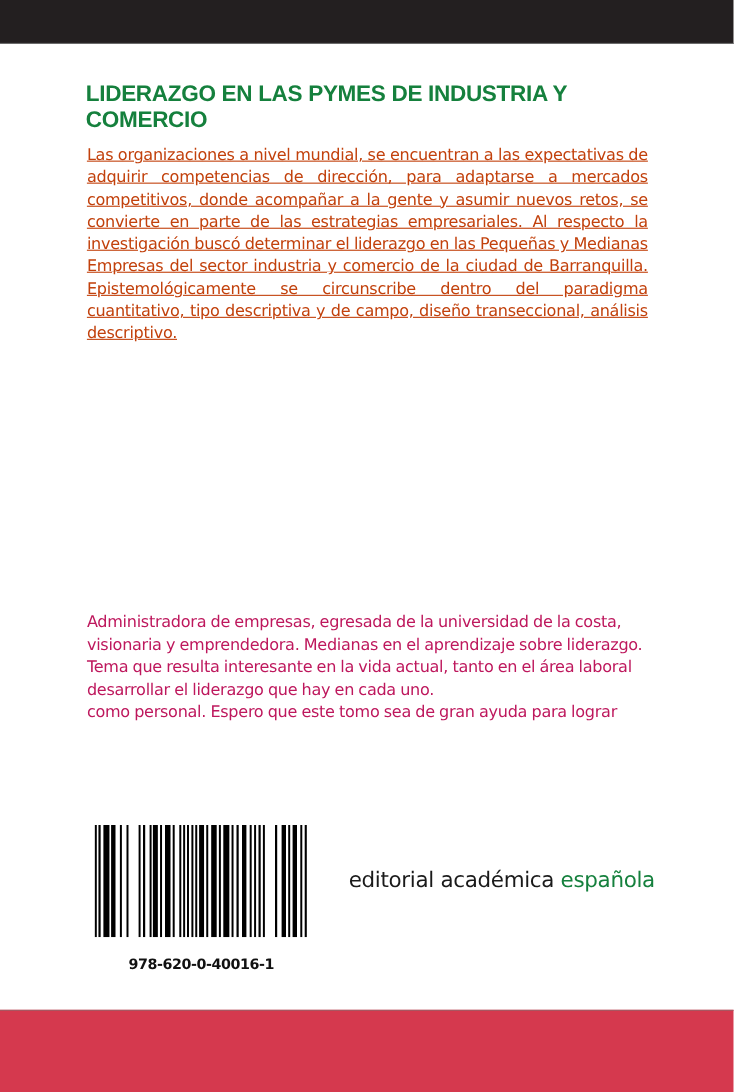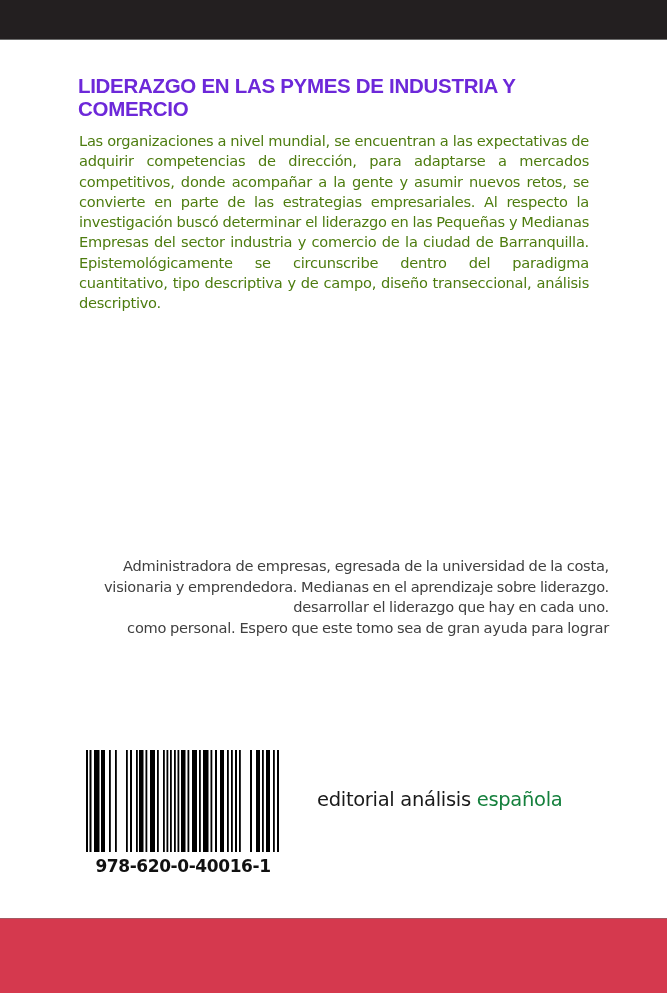--- a/index.html
+++ b/index.html
@@ -24,68 +24,68 @@
     }
     .title {
       position: absolute;
       left: 78px;
       top: 74px;
       width: 520px;
       font-family: "Liberation Sans", sans-serif;
       font-weight: bold;
       font-size: 20.5px;
       line-height: 23px;
-      color: #6d28d9;
+      color: #15803d;
       letter-spacing: -0.3px;
     }
     .synopsis {
       position: absolute;
       left: 79px;
       top: 131px;
       width: 510px;
       font-family: "DejaVu Sans", sans-serif;
       font-size: 14.6px;
       line-height: 20.3px;
       text-align: justify;
       text-align-last: left;
-      color: #4d7c0f;
+      color: #c2410c;
       letter-spacing: -0.25px;
       word-spacing: -0.5px;
+      text-decoration: underline;
     }
     .author-bio {
       position: absolute;
       left: 79px;
       top: 556px;
       width: 530px;
       font-family: "DejaVu Sans", sans-serif;
       font-size: 14.6px;
       line-height: 20.5px;
-      color: #404040;
+      color: #be185d;
       letter-spacing: -0.25px;
       word-spacing: -0.5px;
-      text-align: right;
     }
     .barcode-block {
       position: absolute;
       left: 86px;
       top: 750px;
       width: 194px;
     }
     .barcode {
       display: block;
       width: 193px;
       height: 102px;
     }
     .isbn {
       display: block;
-      margin-top: 4px;
+      margin-top: 16px;
       text-align: center;
       font-family: "DejaVu Sans", sans-serif;
       font-weight: bold;
-      font-size: 17px;
+      font-size: 13px;
       line-height: 20px;
       color: #111111;
       letter-spacing: -0.4px;
     }
     .publisher {
       position: absolute;
       left: 317px;
       top: 788px;
       font-family: "DejaVu Sans", sans-serif;
       font-size: 19.5px;
@@ -112,20 +112,21 @@
 
 <div class="top-band"></div>
 
 <h1 class="title">LIDERAZGO EN LAS PYMES DE INDUSTRIA Y COMERCIO</h1>
 
 <p class="synopsis">Las organizaciones a nivel mundial, se encuentran a las expectativas de adquirir competencias de dirección, para adaptarse a mercados competitivos, donde acompañar a la gente y asumir nuevos retos, se convierte en parte de las estrategias empresariales. Al respecto la investigación buscó determinar el liderazgo en las Pequeñas y Medianas Empresas del sector industria y comercio de la ciudad de Barranquilla. Epistemológicamente se circunscribe dentro del paradigma cuantitativo, tipo descriptiva y de campo, diseño transeccional, análisis descriptivo.</p>
 
 <div class="author-bio">
   <div>Administradora de empresas, egresada de la universidad de la costa,</div>
   <div>visionaria y emprendedora. Medianas en el aprendizaje sobre liderazgo.</div>
+  <div>Tema que resulta interesante en la vida actual, tanto en el área laboral</div>
   <div>desarrollar el liderazgo que hay en cada uno.</div>
   <div>como personal. Espero que este tomo sea de gran ayuda para lograr</div>
 </div>
 
 <div class="barcode-block">
   <svg class="barcode" viewBox="0 0 193 102" preserveAspectRatio="none">
     <g fill="#000000">
       <rect x="0" y="0" width="2" height="102"></rect>
       <rect x="3.5" y="0" width="2" height="102"></rect>
       <rect x="8" y="0" width="5.5" height="102"></rect>
@@ -161,16 +162,16 @@
       <rect x="176" y="0" width="1.8" height="102"></rect>
       <rect x="180" y="0" width="4" height="102"></rect>
       <rect x="187" y="0" width="1.8" height="102"></rect>
       <rect x="191" y="0" width="2" height="102"></rect>
     </g>
   </svg>
   <span class="isbn">978-620-0-40016-1</span>
 </div>
 
 <div class="publisher">
-  <span>editorial análisis </span><span class="accent">española</span>
+  <span>editorial académica </span><span class="accent">española</span>
 </div>
 
 <div class="bottom-band"></div>
 
 </body></html>

